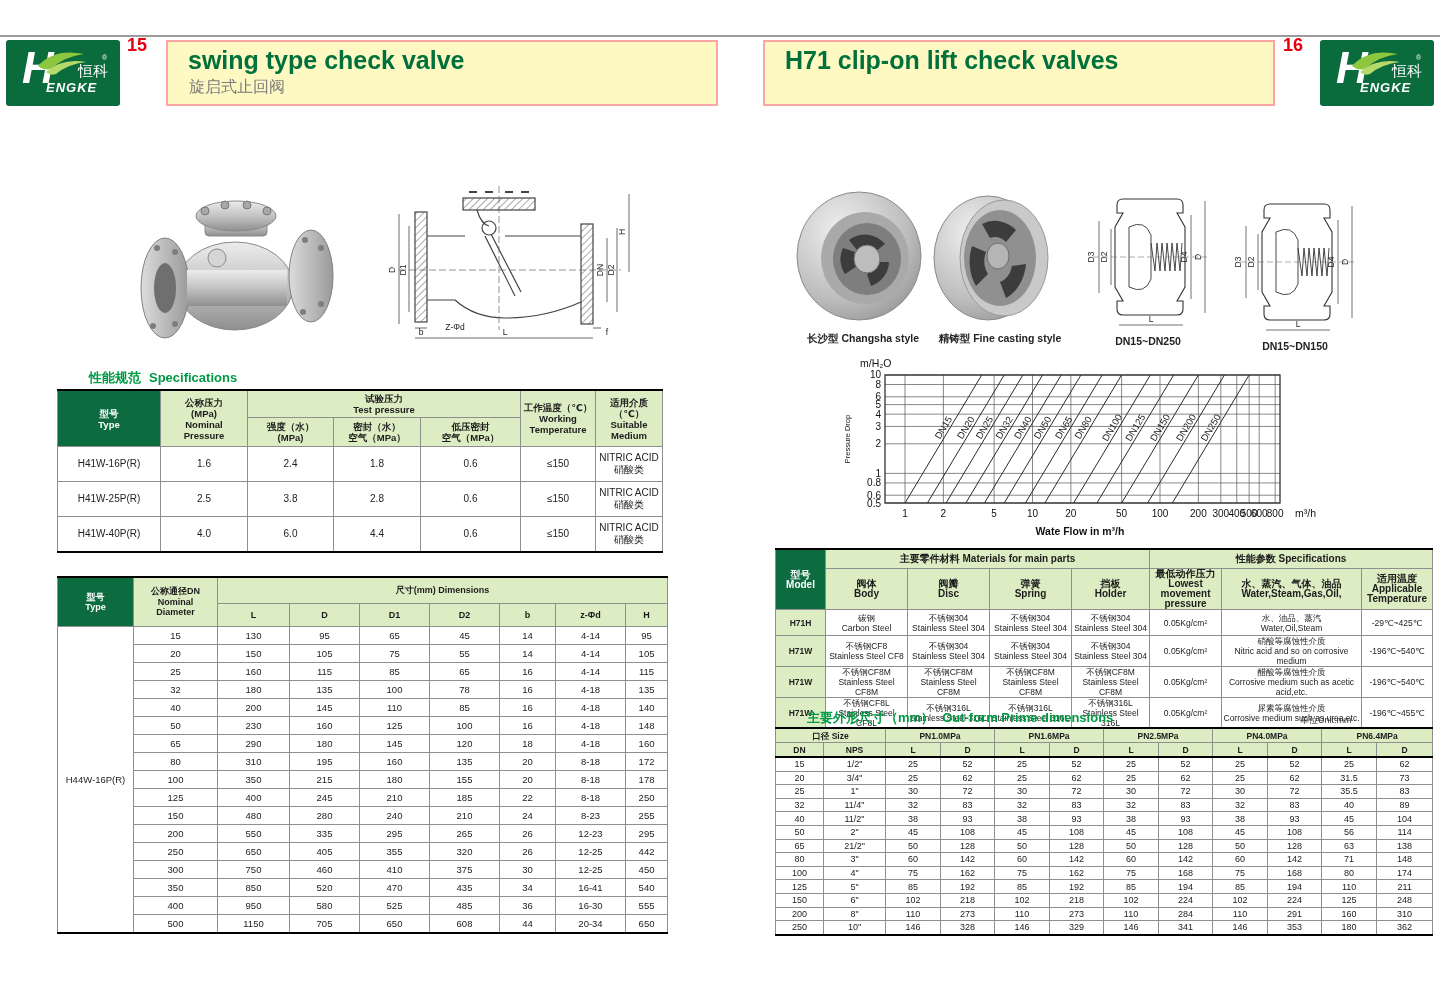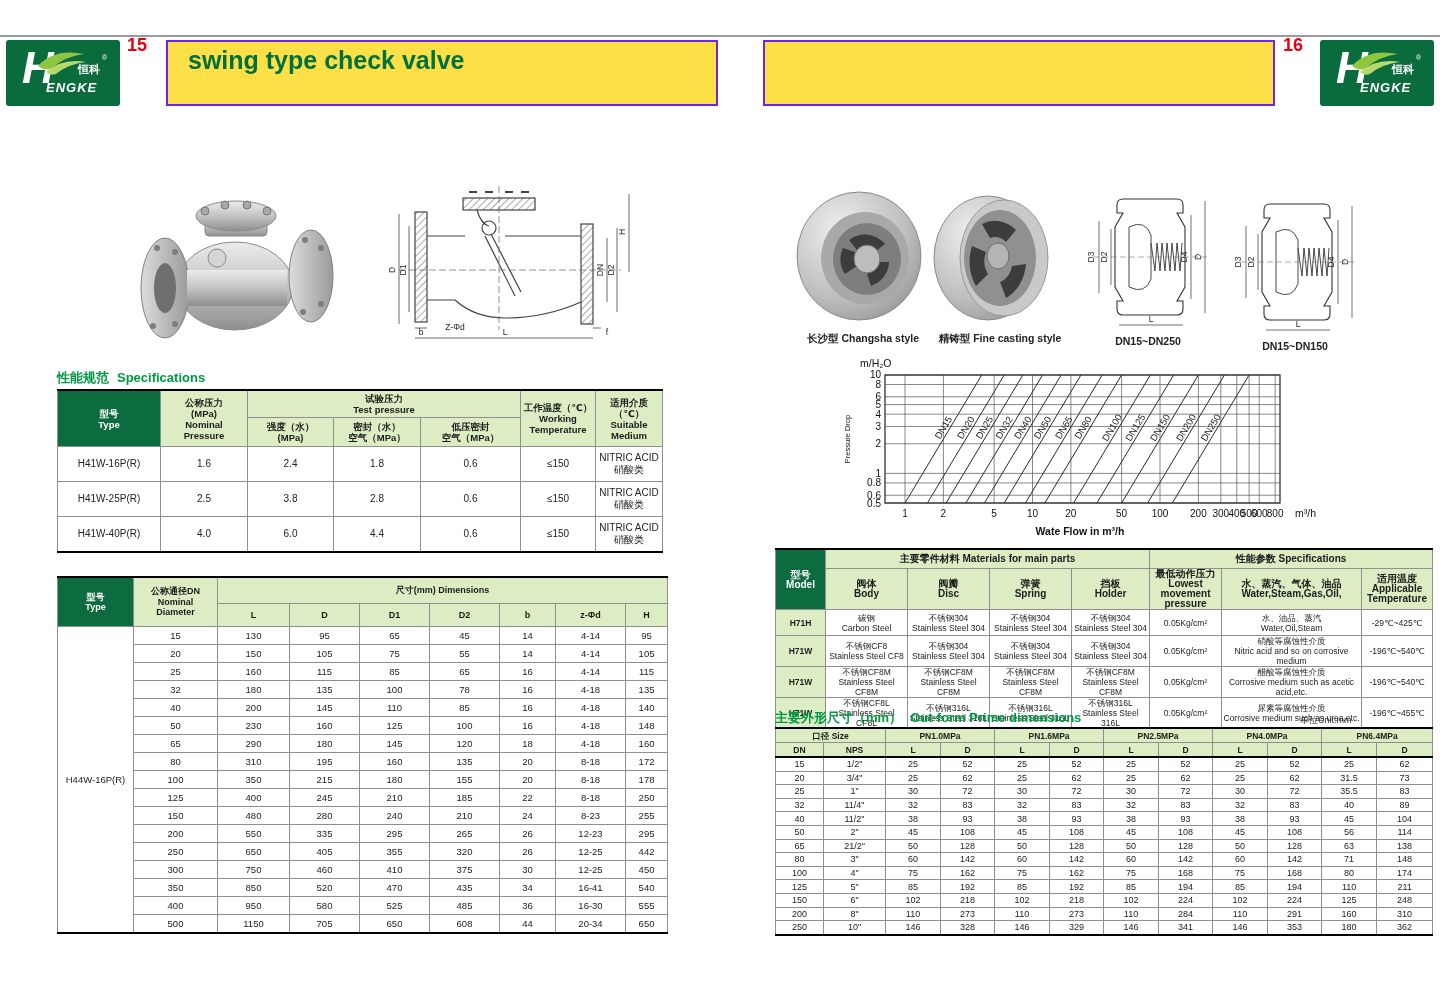--- a/index.html
+++ b/index.html
@@ -6,30 +6,30 @@
   .page{position:relative;width:1440px;height:984px;background:#ffffff;overflow:hidden;
         font-family:"Liberation Sans","DejaVu Sans",sans-serif;color:#222;}
   .abs{position:absolute;}
   .top-rule{left:0;top:35px;width:1440px;height:2px;background:#9b9b9b;}
 
   
   .logo-box{top:40px;width:114px;height:66px;background:#0a6b3d;border-radius:3px;overflow:hidden;}
   .logo-inner{position:relative;width:100%;height:100%;}
   .logo-h{position:absolute;left:16px;top:6px;font-size:44px;font-weight:bold;font-style:italic;color:#fff;line-height:1;}
   .logo-leaf{position:absolute;left:30px;top:6px;}
-  .logo-cn{position:absolute;left:72px;top:22px;color:#fff;font-size:11px;font-weight:bold;}
+  .logo-cn{position:absolute;left:72px;top:22px;color:#fff;font-size:15px;font-weight:normal;}
   .logo-reg{position:absolute;left:96px;top:14px;color:#fff;font-size:7px;}
   .logo-en{position:absolute;left:40px;top:40px;color:#fff;font-size:13px;font-weight:bold;font-style:italic;letter-spacing:1px;}
   .page-num{top:35px;color:#e60012;font-size:18px;font-weight:bold;}
-  .title-box{top:40px;height:62px;border:2px solid #6d28d9;background:#fde047;}
+  .title-box{top:40px;height:62px;border:2px solid #fca5a5;background:#fef9c3;}
   .main-title{margin:5px 0 0 20px;font-size:25px;font-weight:bold;color:#00713c;line-height:1.1;}
   .sub-title{margin:2px 0 0 21px;font-size:16px;color:#7c7c7c;}
 
   
-  .section-title{font-size:13px;font-weight:bold;color:#009a44;white-space:nowrap;}
+  .section-title{font-size:13px;font-weight:bold;color:#009a44;white-space:nowrap;margin-left:32px;}
   .section-title .cn{margin-right:8px;}
   .unit-label{font-size:9px;color:#333;}
 
   
   .caption{font-size:10.5px;font-weight:bold;color:#222;text-align:center;white-space:nowrap;}
 
   
   table{border-collapse:collapse;table-layout:fixed;}
   th,td{border:1px solid #8f8f8f;text-align:center;vertical-align:middle;
         white-space:pre-line;overflow:hidden;padding:0 1px;}
@@ -77,23 +77,25 @@
         <path d="M10 26 Q26 12 50 16 Q32 18 20 28 Q14 30 10 26Z" fill="#b5d96b"></path>
       </svg>
       <div class="logo-cn">恒科</div>
       <div class="logo-reg">®</div>
       <div class="logo-en">ENGKE</div>
     </div>
   </div>
   <div class="abs page-num" style="left:127px;">15</div>
   <div class="abs title-box" style="left:166px;width:548px;">
     <div class="main-title">swing type check valve</div>
+    <div class="sub-title">旋启式止回阀</div>
   </div>
 
   <div class="abs title-box" style="left:763px;width:508px;">
+    <div class="main-title">H71 clip-on lift check valves</div>
   </div>
   <div class="abs page-num" style="left:1283px;">16</div>
   <div class="abs logo-box" style="left:1320px;">
     <div class="logo-inner">
       <div class="logo-h">H</div>
       <svg class="logo-leaf" width="52" height="30" viewBox="0 0 52 30">
         <path d="M2 20 Q18 2 48 8 Q30 10 16 22 Q10 26 2 20Z" fill="#8dc63f"></path>
         <path d="M10 26 Q26 12 50 16 Q32 18 20 28 Q14 30 10 26Z" fill="#b5d96b"></path>
       </svg>
       <div class="logo-cn">恒科</div>

